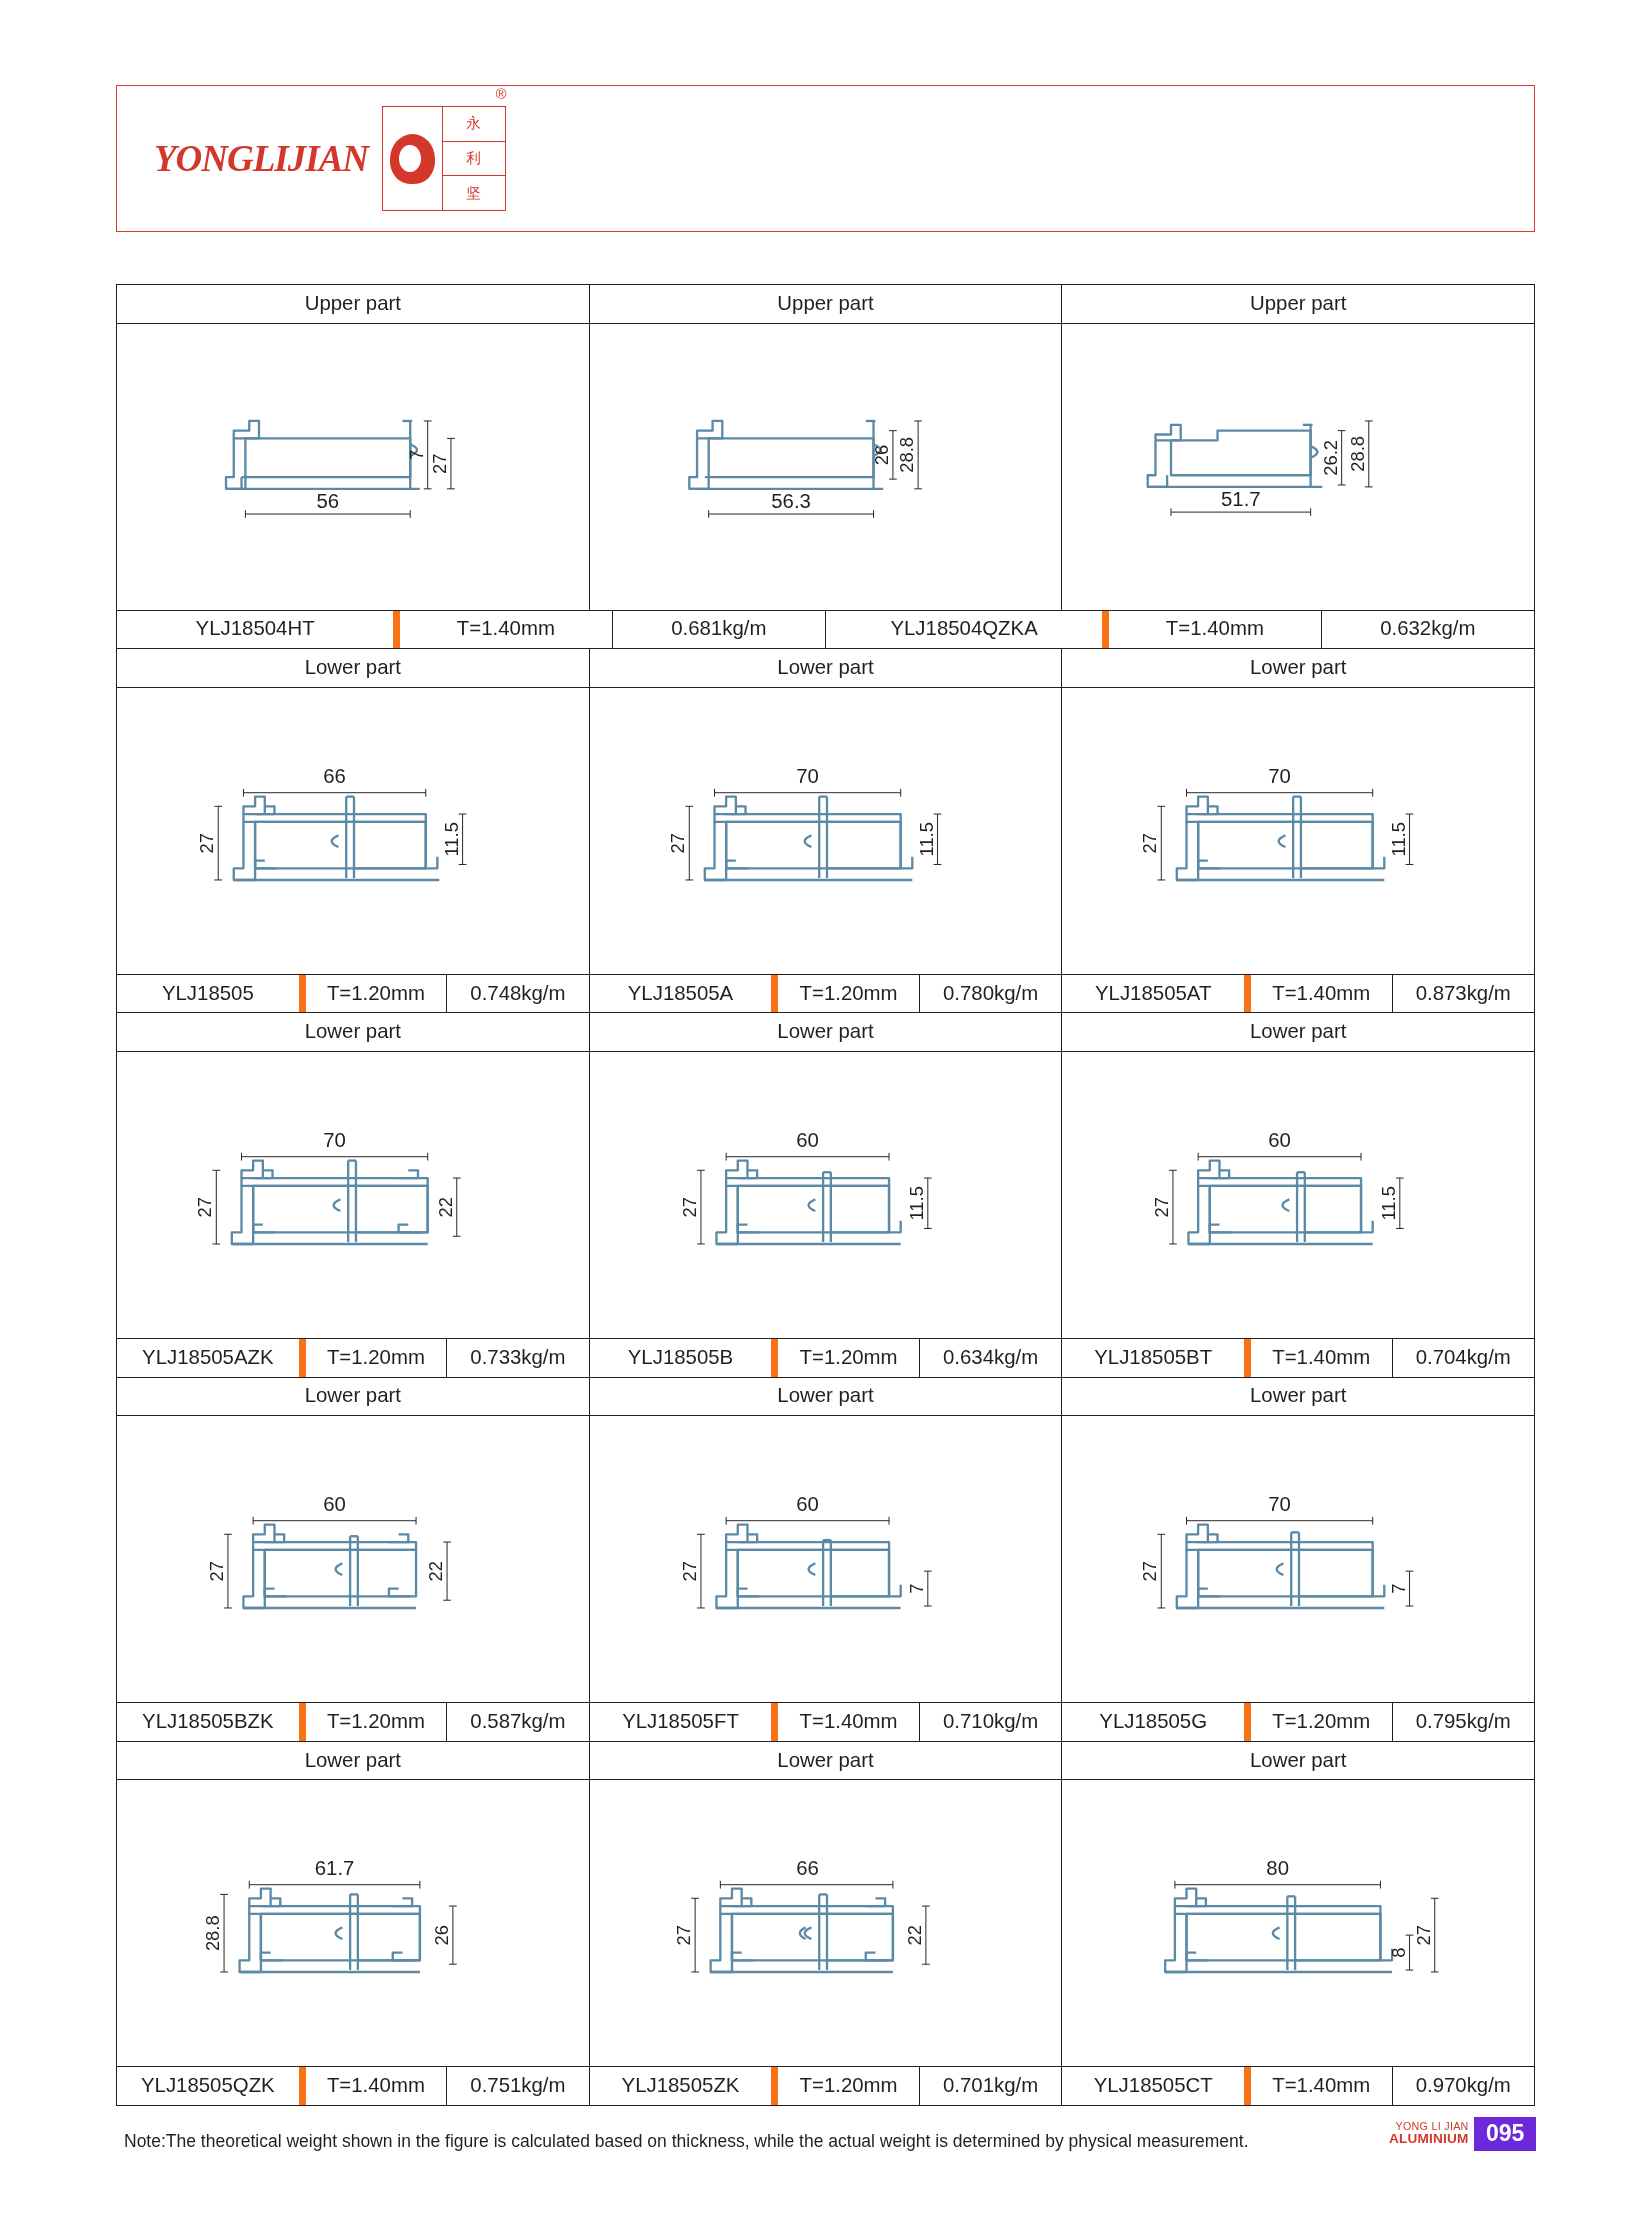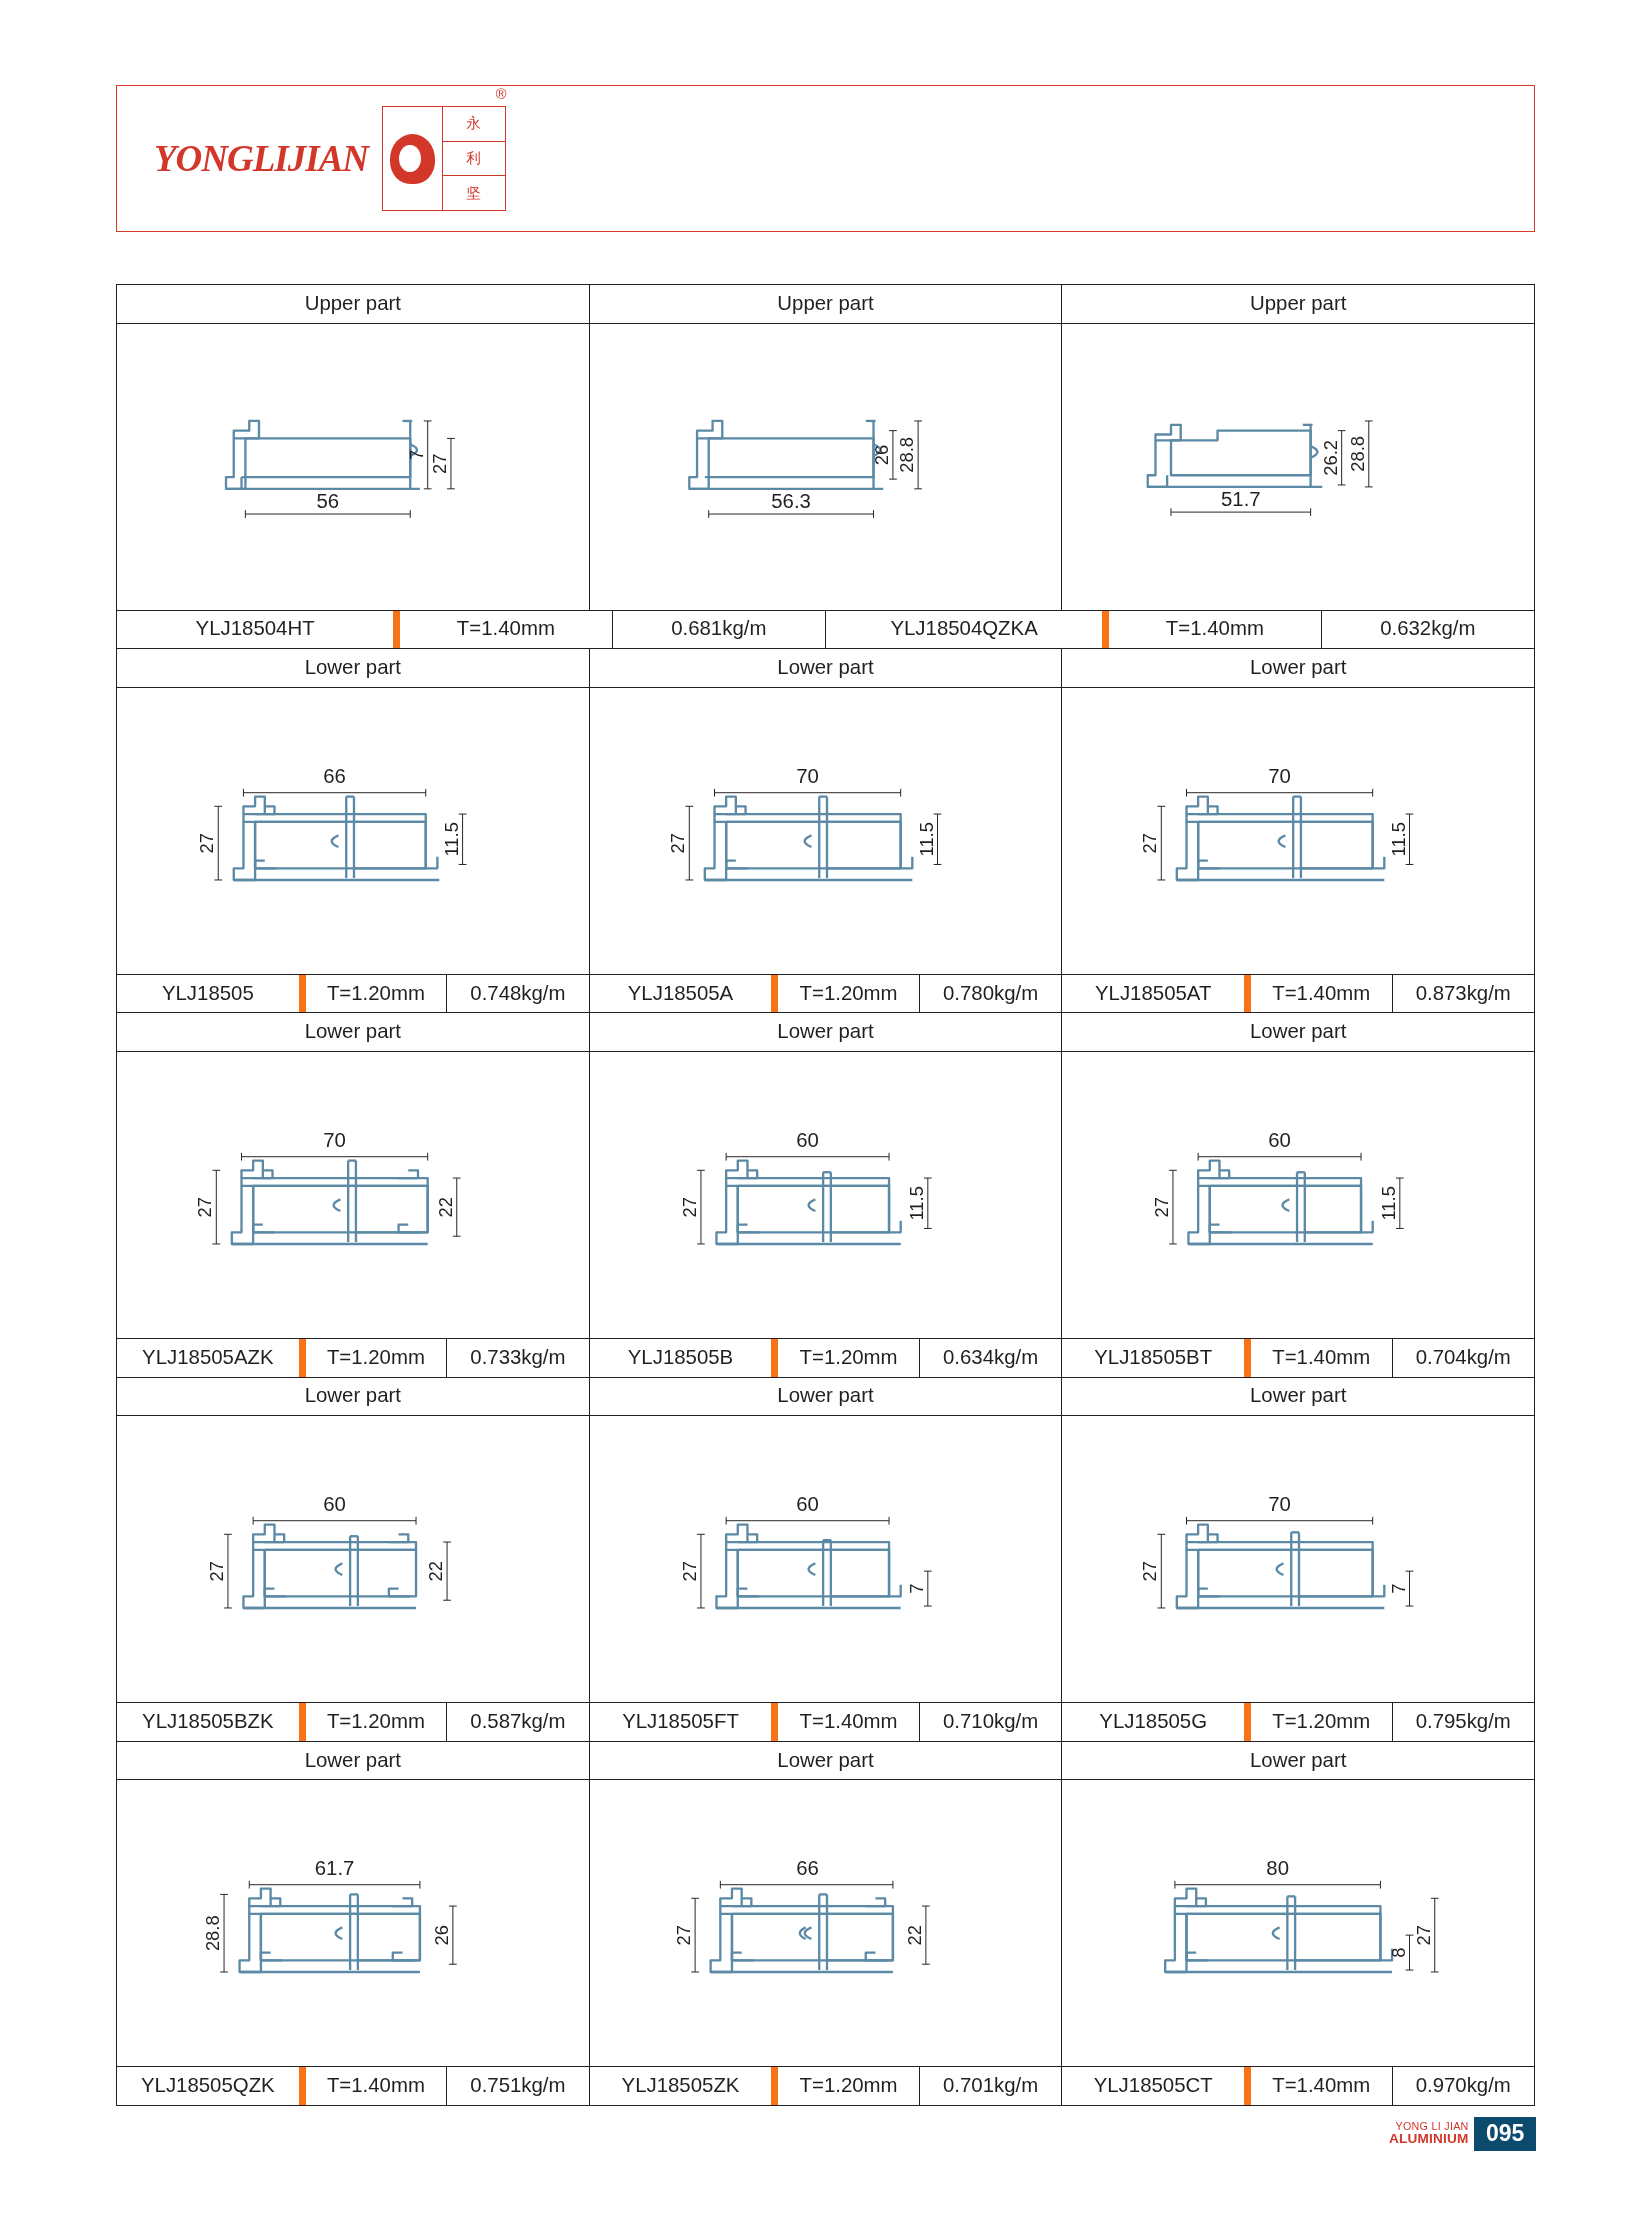--- a/index.html
+++ b/index.html
@@ -153,21 +153,21 @@
     display:flex; align-items:center; gap:0;
   }
   .pagebox .lbl {
     text-align:right;
     line-height:1.05;
     margin-right:5.8px;
   }
   .pagebox .lbl .l1{ font-size:10.7px; color:#d3372a; letter-spacing:0.3px;}
   .pagebox .lbl .l2{ font-size:13.6px; color:#d3372a; font-weight:bold; letter-spacing:0.2px;}
   .pagebox .num {
-    background:#0c4a6e;color:#fff;
+    background:#6d28d9;color:#fff;
     font-size:23px;font-weight:bold;
     padding:2.9px 11.6px 3.9px;
   }
 </style>
 </head>
 <body>
 
 <div class="page">
 
   <div class="header">
@@ -813,20 +813,21 @@
         <div class="spec-cell">
           <div class="spec-code">YLJ18505CT</div>
           <div class="spec-thick">T=1.40mm</div>
           <div class="spec-weight">0.970kg/m</div>
         </div>
       </div>
     </div>
 
   </div>
 
+  <div class="note">Note:The theoretical weight shown in the figure is calculated based on thickness, while the actual weight is determined by physical measurement.</div>
   <div class="pagebox">
     <div class="lbl">
       <div class="l1">YONG LI JIAN</div>
       <div class="l2">ALUMINIUM</div>
     </div>
     <div class="num">095</div>
   </div>
 
 </div>
 

